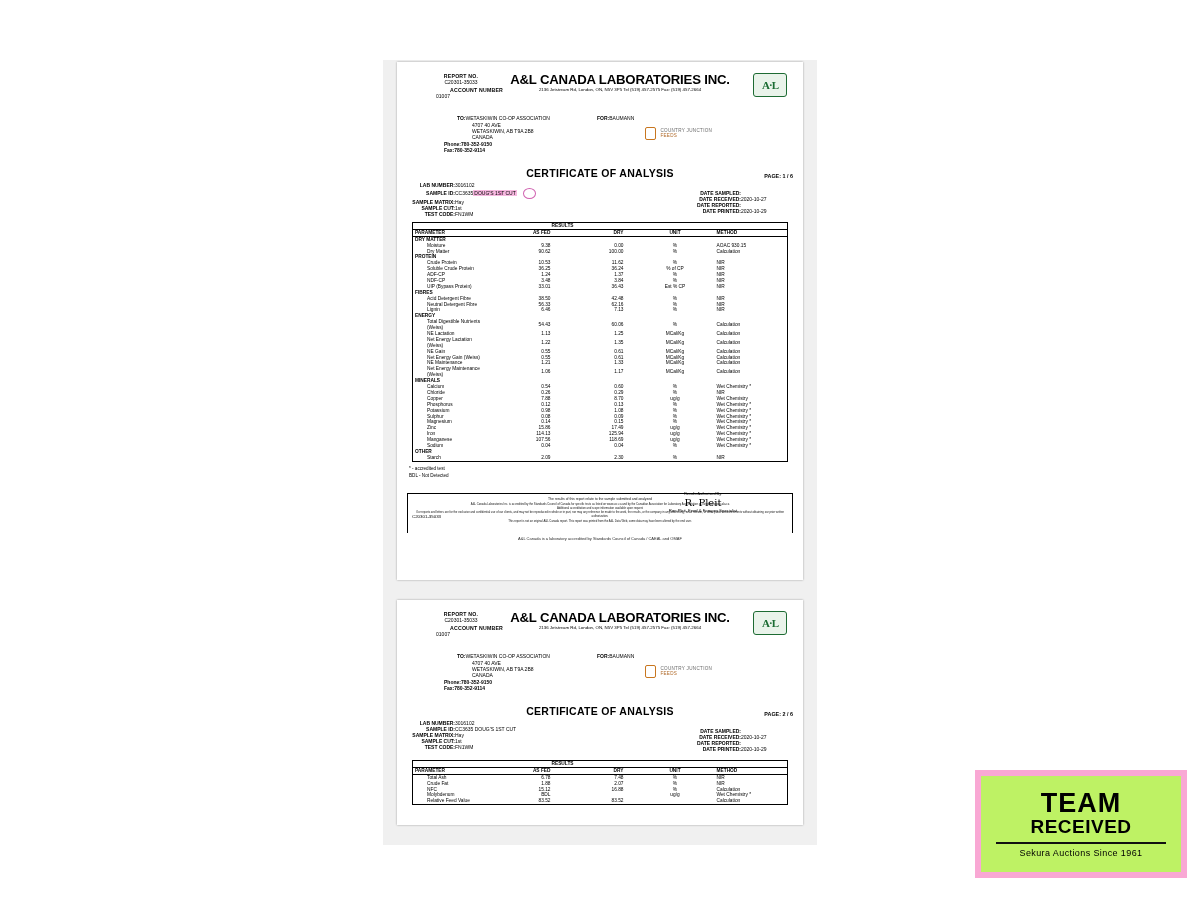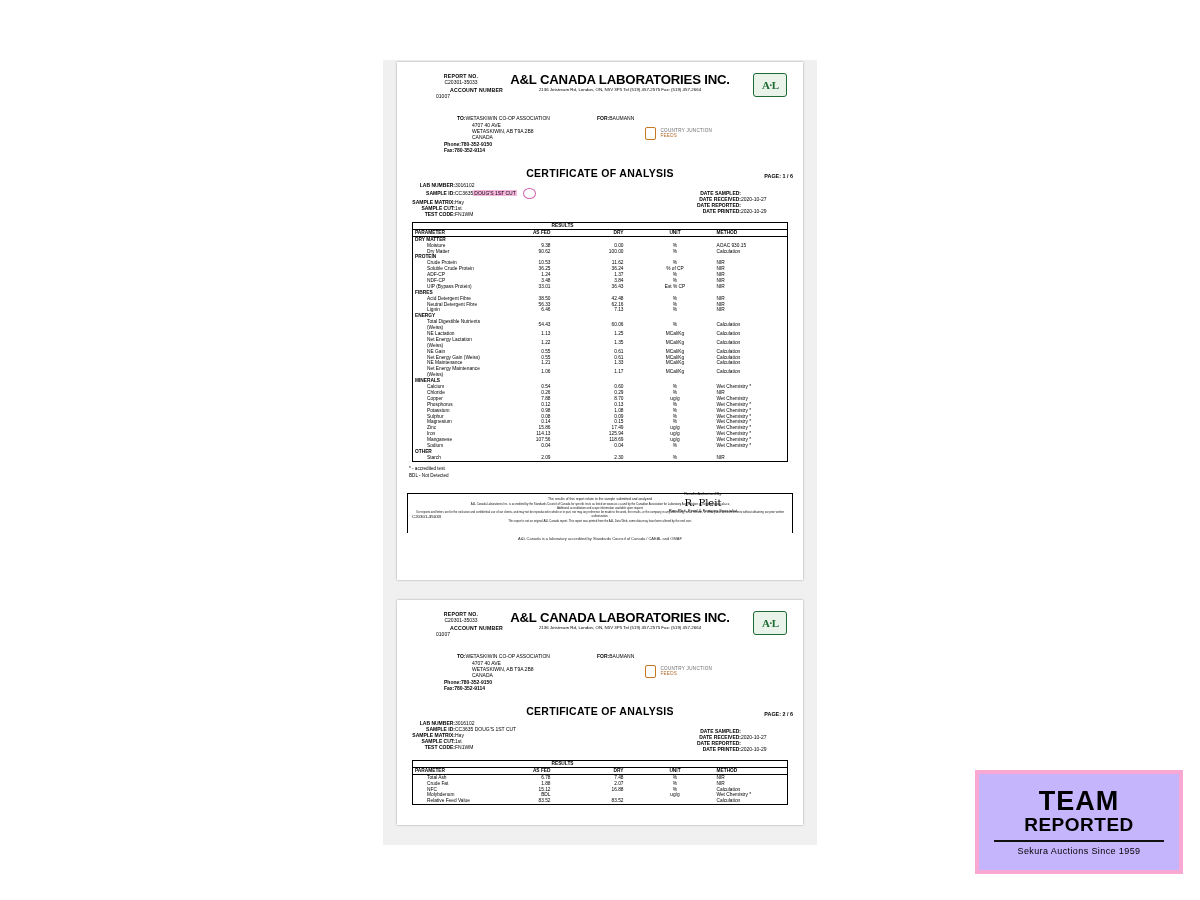--- a/index.html
+++ b/index.html
@@ -112,21 +112,21 @@
   .sig .scursive{
     font-family:"DejaVu Serif", serif;font-size:10px;
     margin:1px 0 0 0;
   }
   .accred{
     text-align:center;font-size:4px;margin-top:3px;color:#2a2a2a;
   }
 
   .ta-logo{
     position:absolute;left:975px;top:770px;width:200px;height:96px;
-    background:#c4b5fd;border:4px solid #f9a8d4;
+    background:#bef264;border:6px solid #f9a8d4;
     display:flex;flex-direction:column;align-items:center;justify-content:center;
   }
   .ta-logo .t1{font-size:27px;font-weight:bold;letter-spacing:1px;line-height:1;}
   .ta-logo .t2{font-size:19px;font-weight:bold;letter-spacing:.5px;line-height:1.1;}
   .ta-logo .rule{width:170px;height:2px;background:#111;margin:5px 0 4px;}
   .ta-logo .t3{font-size:9px;letter-spacing:.4px;}
 </style>
 </head>
 <body>
 
@@ -627,16 +627,16 @@
           <td class="c-dry">83.52</td>
           <td class="c-unit"></td>
           <td class="c-method">Calculation</td>
         </tr>
       </tbody>
   </table>
 </div>
 
 <div class="ta-logo">
   <div class="t1">TEAM</div>
-  <div class="t2">REPORTED</div>
+  <div class="t2">RECEIVED</div>
   <div class="rule"></div>
-  <div class="t3">Sekura Auctions Since 1959</div>
+  <div class="t3">Sekura Auctions Since 1961</div>
 </div>
 
 </body></html>

